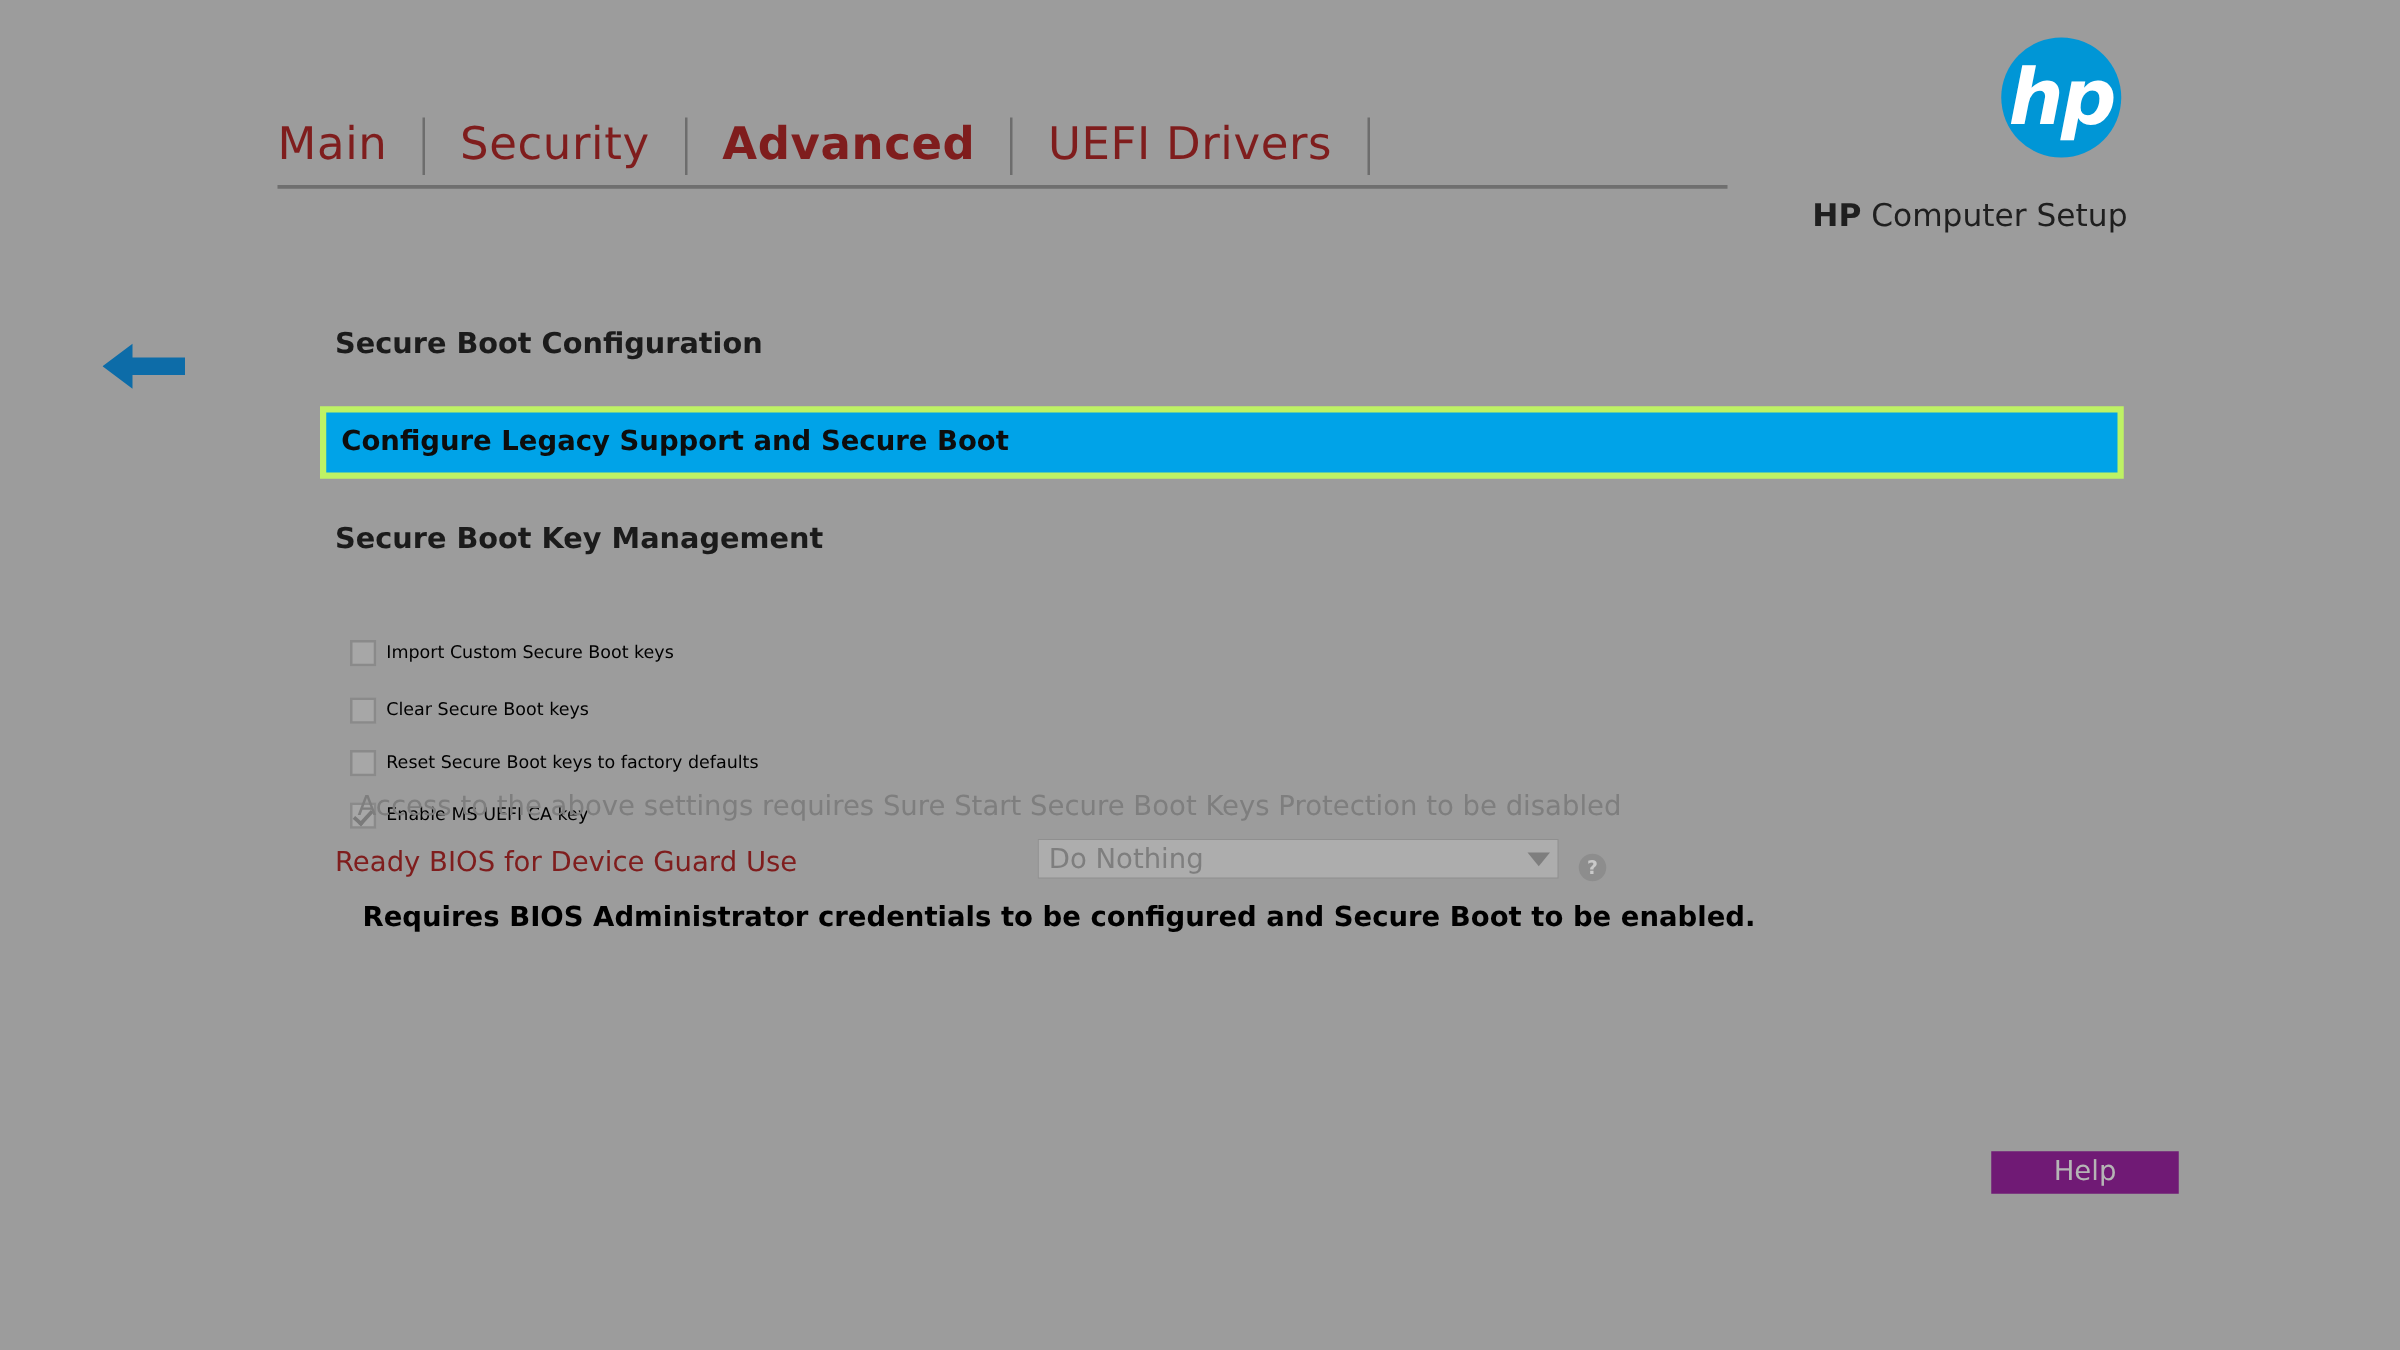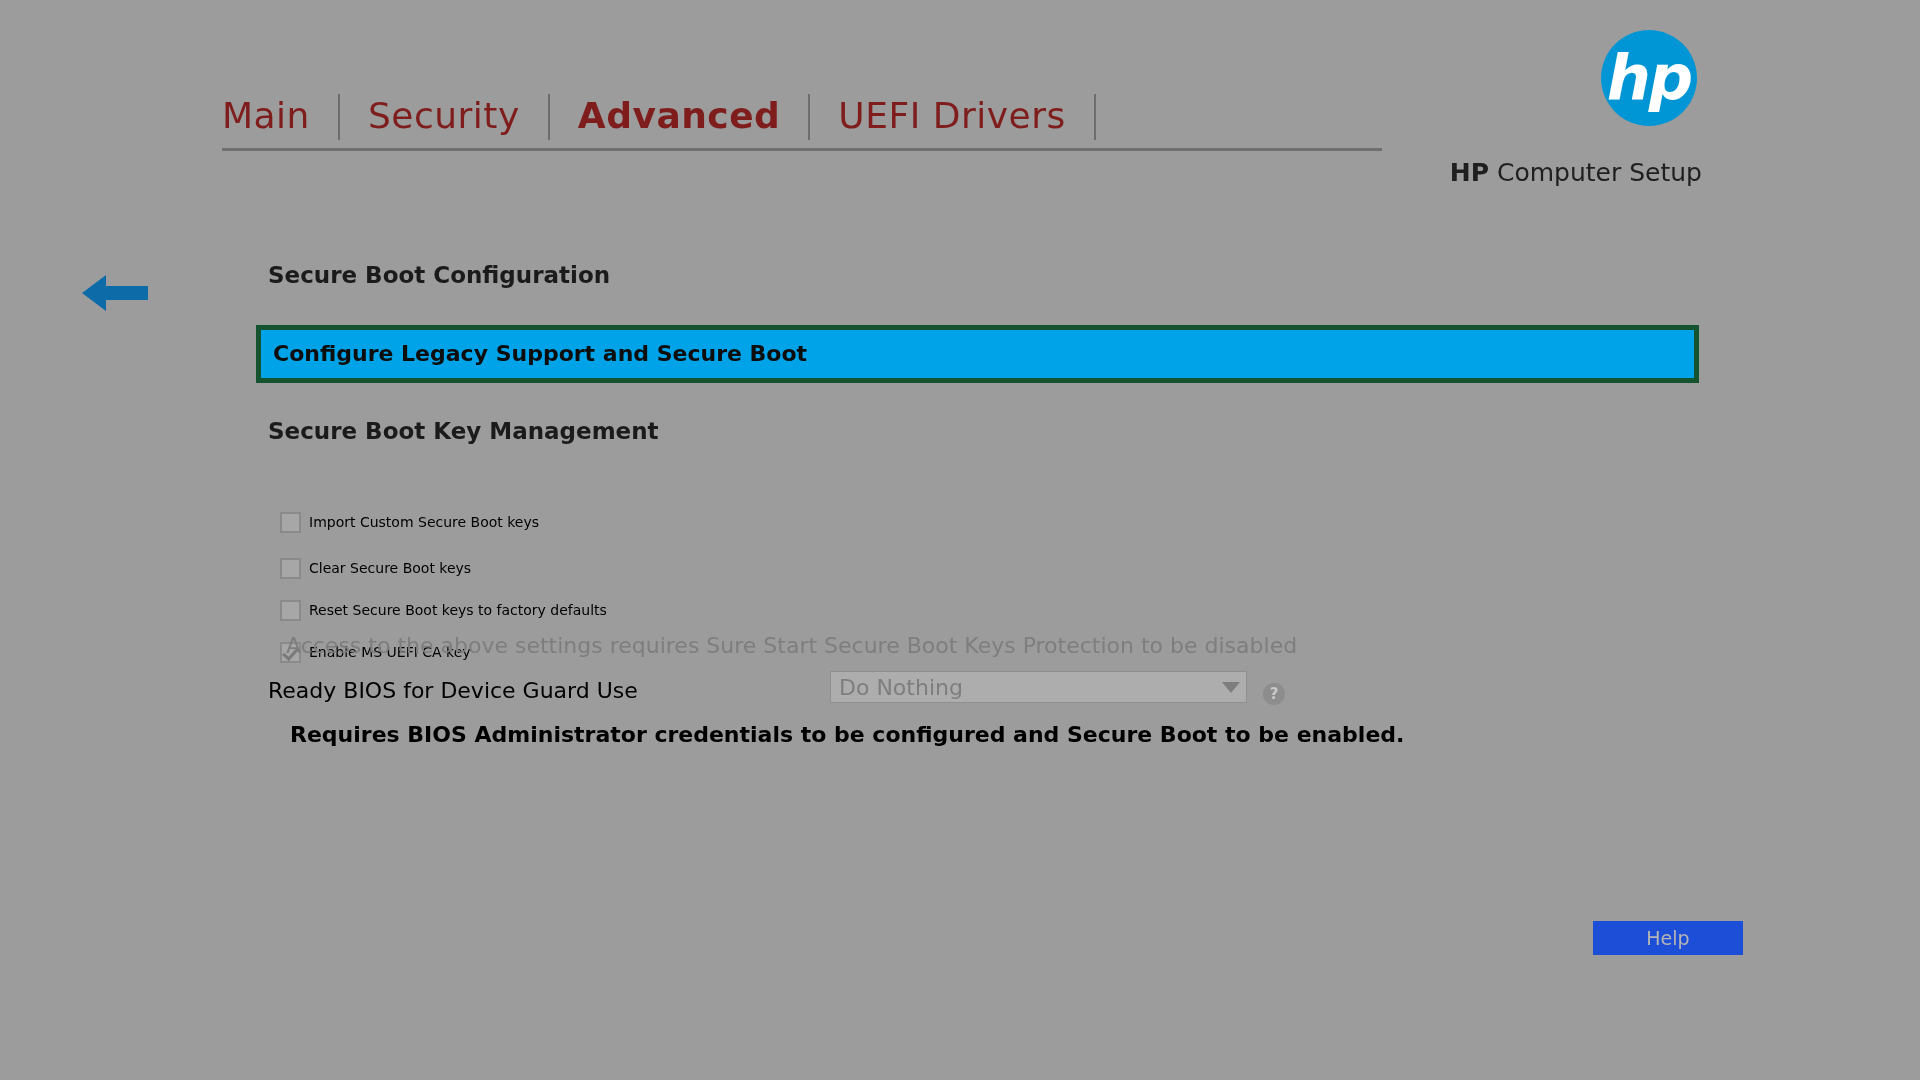--- a/index.html
+++ b/index.html
@@ -109,21 +109,21 @@
     color: #1b1b1b;
   }
 
   
   #highlight-wrap {
     position: absolute;
     left: 208px;
     top: 325px;
     width: 1443px;
     height: 58px;
-    background: #14532d;
+    background: #bef264;
     padding: 5px;
   }
   #highlight-row {
     position: relative;
     width: 100%;
     height: 100%;
     background: #00a3e8;
   }
   #highlight-label {
     position: absolute;
@@ -210,21 +210,21 @@
     font-size: 22px;
     color: #7e7e7e;
     white-space: nowrap;
   }
 
   #devguard-label {
     position: absolute;
     left: 220px;
     top: 676px;
     font-size: 22px;
-    color: #000000;
+    color: #7f1d1d;
     white-space: nowrap;
   }
   #devguard-select {
     position: absolute;
     left: 782px;
     top: 669px;
     width: 417px;
     height: 32px;
     background: #adadad;
     border: 1px solid #8f8f8f;
@@ -264,23 +264,23 @@
     color: #000000;
     white-space: nowrap;
   }
 
   #help-button {
     position: absolute;
     left: 1545px;
     top: 921px;
     width: 150px;
     height: 34px;
-    background: #1d4ed8;
+    background: #701a75;
     color: #b5b5b5;
-    font-size: 19px;
+    font-size: 22px;
     line-height: 34px;
     text-align: center;
   }
 </style>
 </head>
 <body>
 
 <div id="screen">
 
   <div id="header">

